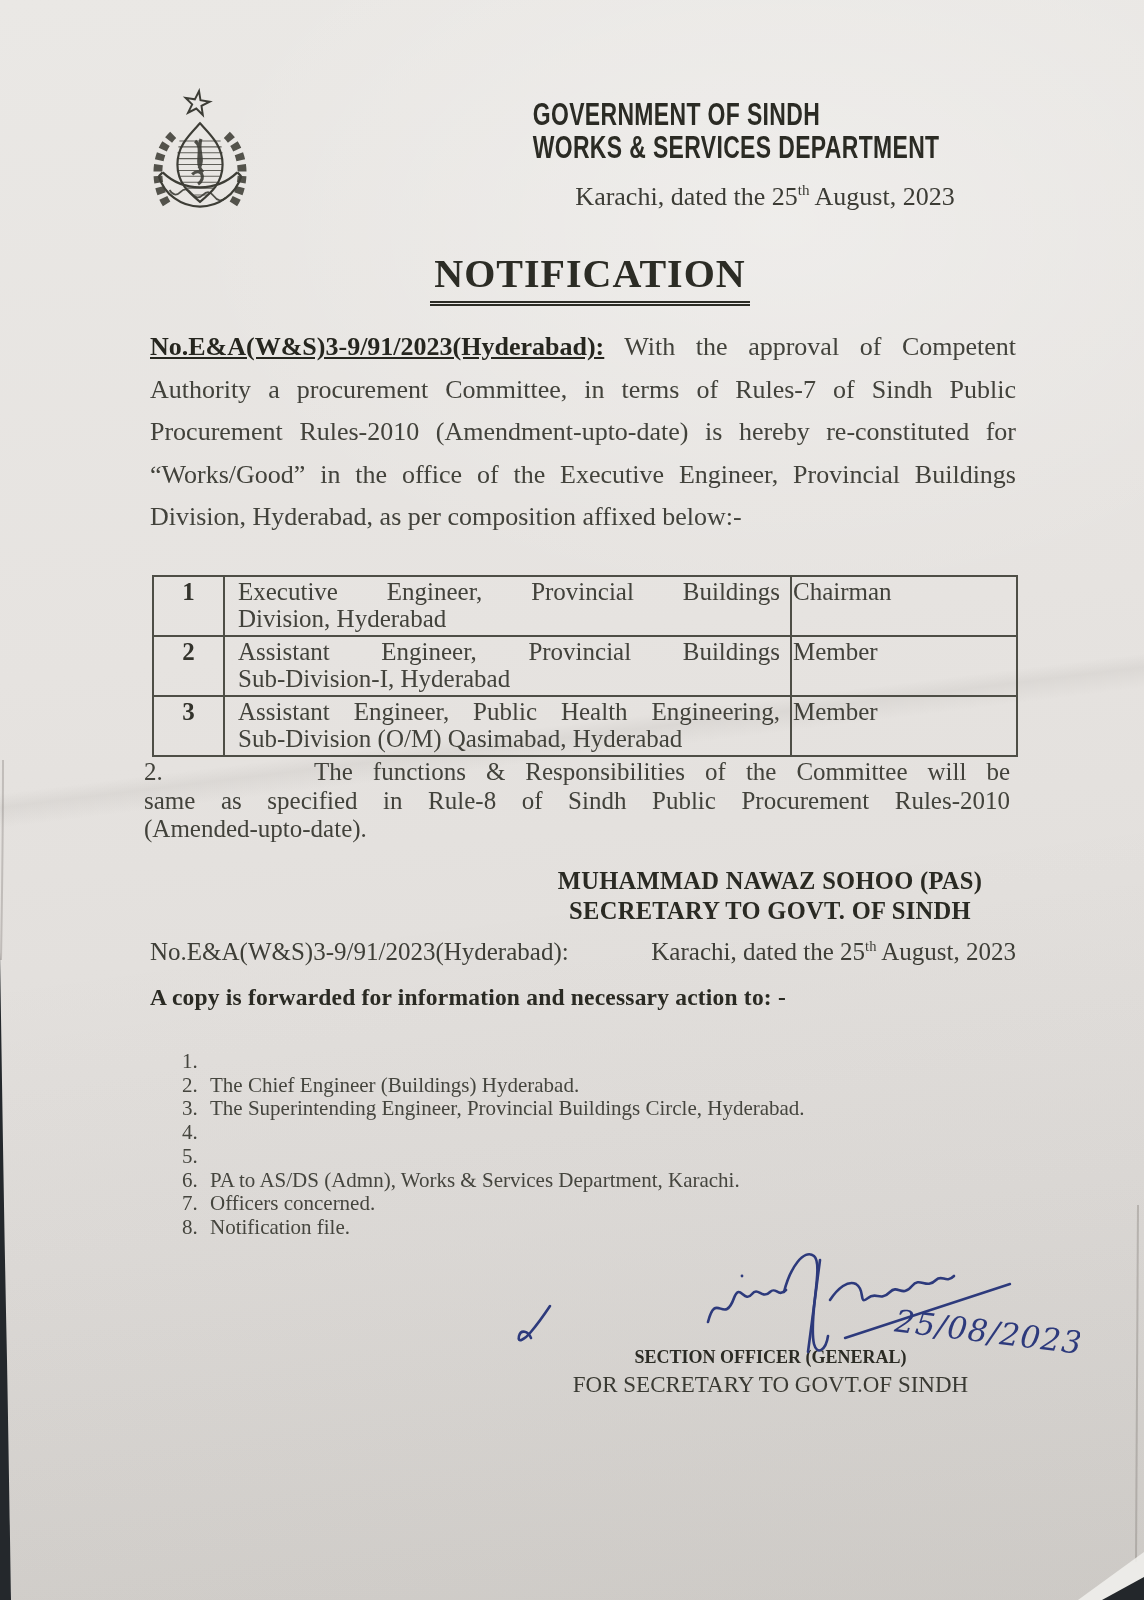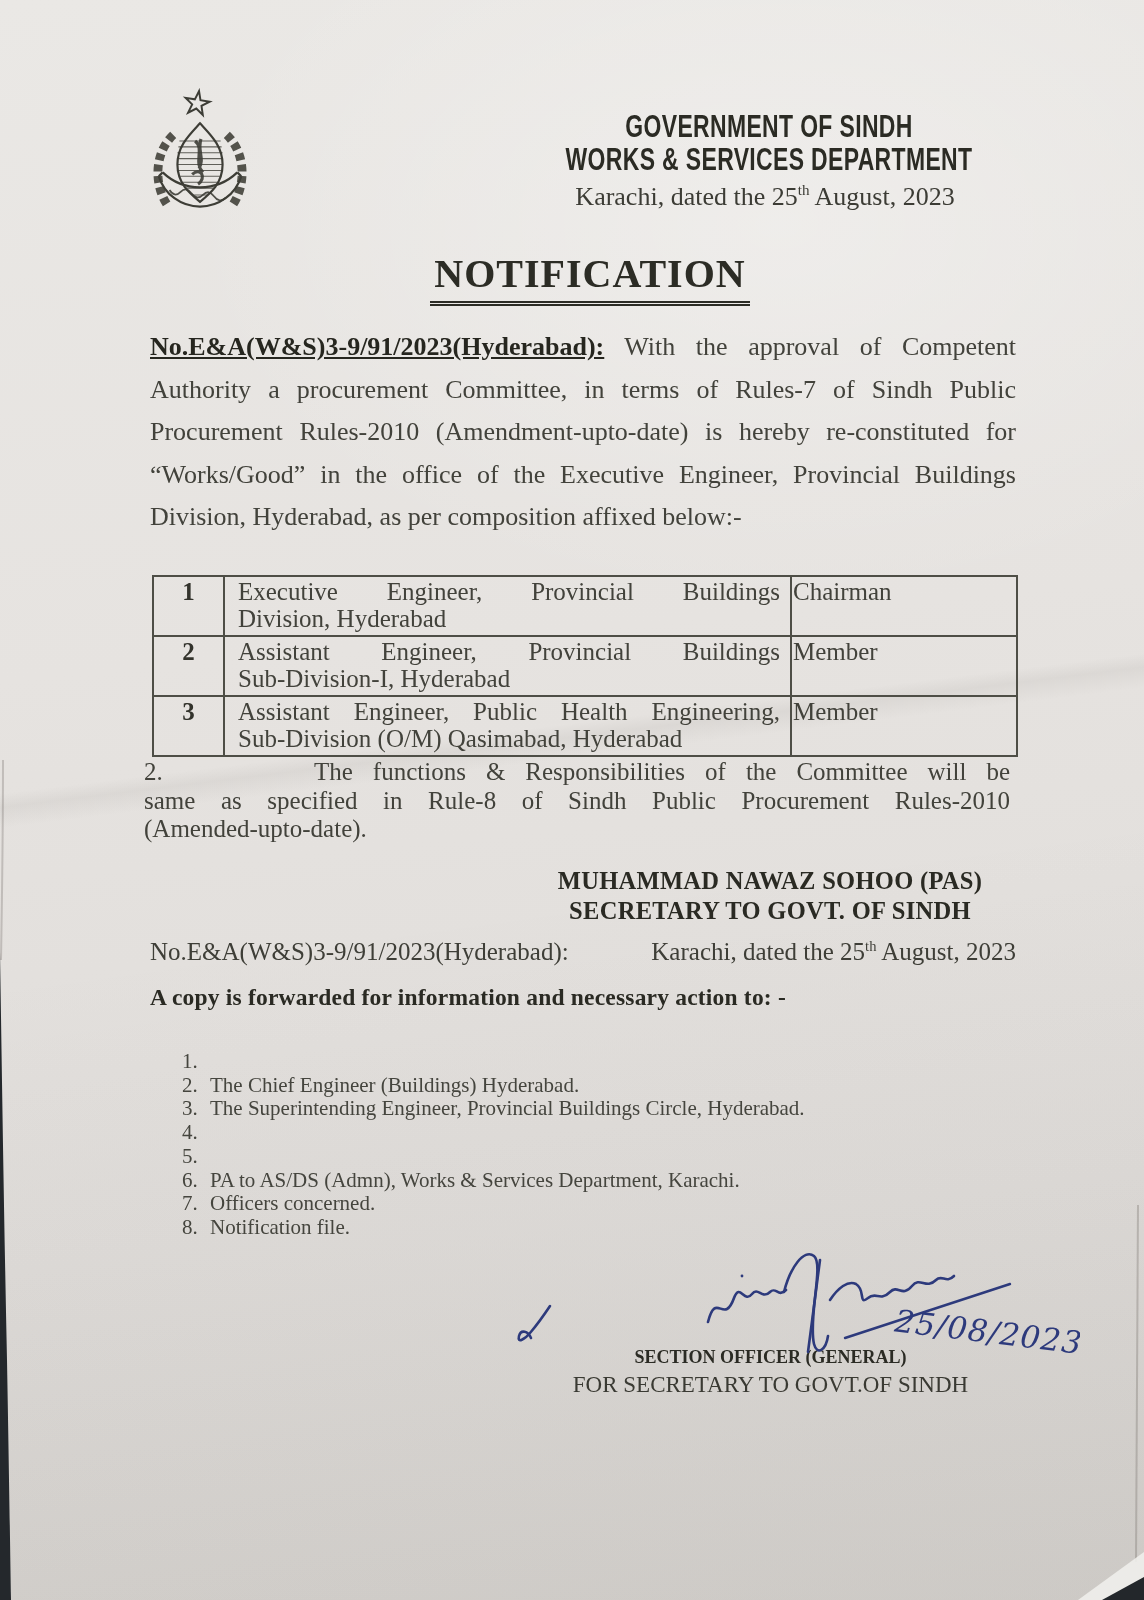--- a/index.html
+++ b/index.html
@@ -7,21 +7,21 @@
          font-family:"Liberation Serif",serif;}
   .paper{position:absolute;inset:0;
     background:
       radial-gradient(1100px 700px at 68% 14%, rgba(255,255,255,0.28) 0%, rgba(255,255,255,0) 55%),
       linear-gradient(172deg, rgba(0,0,0,0) 55%, rgba(40,35,30,0.07) 100%),
       linear-gradient(175deg,#eae8e5 0%,#e6e3e0 40%,#e0ddda 75%,#d9d6d2 100%);}
   .crease{position:absolute;inset:0;pointer-events:none;
     background:linear-gradient(173deg, transparent 45.6%, rgba(90,85,78,0.07) 46.4%, transparent 47.6%);}
   .abs{position:absolute;}
   
-  .orgblock{left:474px;top:98px;width:590px;text-align:center;color:#26261f;margin-top:12px;}
+  .orgblock{left:456px;top:98px;width:590px;color:#26261f;}
   .orgline{display:block;font-family:"Liberation Sans",sans-serif;font-weight:700;font-size:31px;
            line-height:33px;transform:scaleX(0.74);letter-spacing:.5px;color:#2b2b24;}
   .dateline{left:545px;top:182px;width:440px;text-align:center;font-size:26px;color:#3c3c35;}
   sup.th{vertical-align:super;font-size:0.58em;}
   .title-wrap{left:350px;top:250px;width:480px;text-align:center;}
   .title{display:inline-block;font-weight:700;font-size:40px;letter-spacing:1px;color:#2c2c25;
          border-bottom:5px double #2c2c25;padding:0 4px 4px 4px;}
   
   .para1{left:150px;top:326px;width:866px;font-size:26px;line-height:42.6px;color:#42423b;}
   .jl{text-align:justify;text-align-last:justify;}

